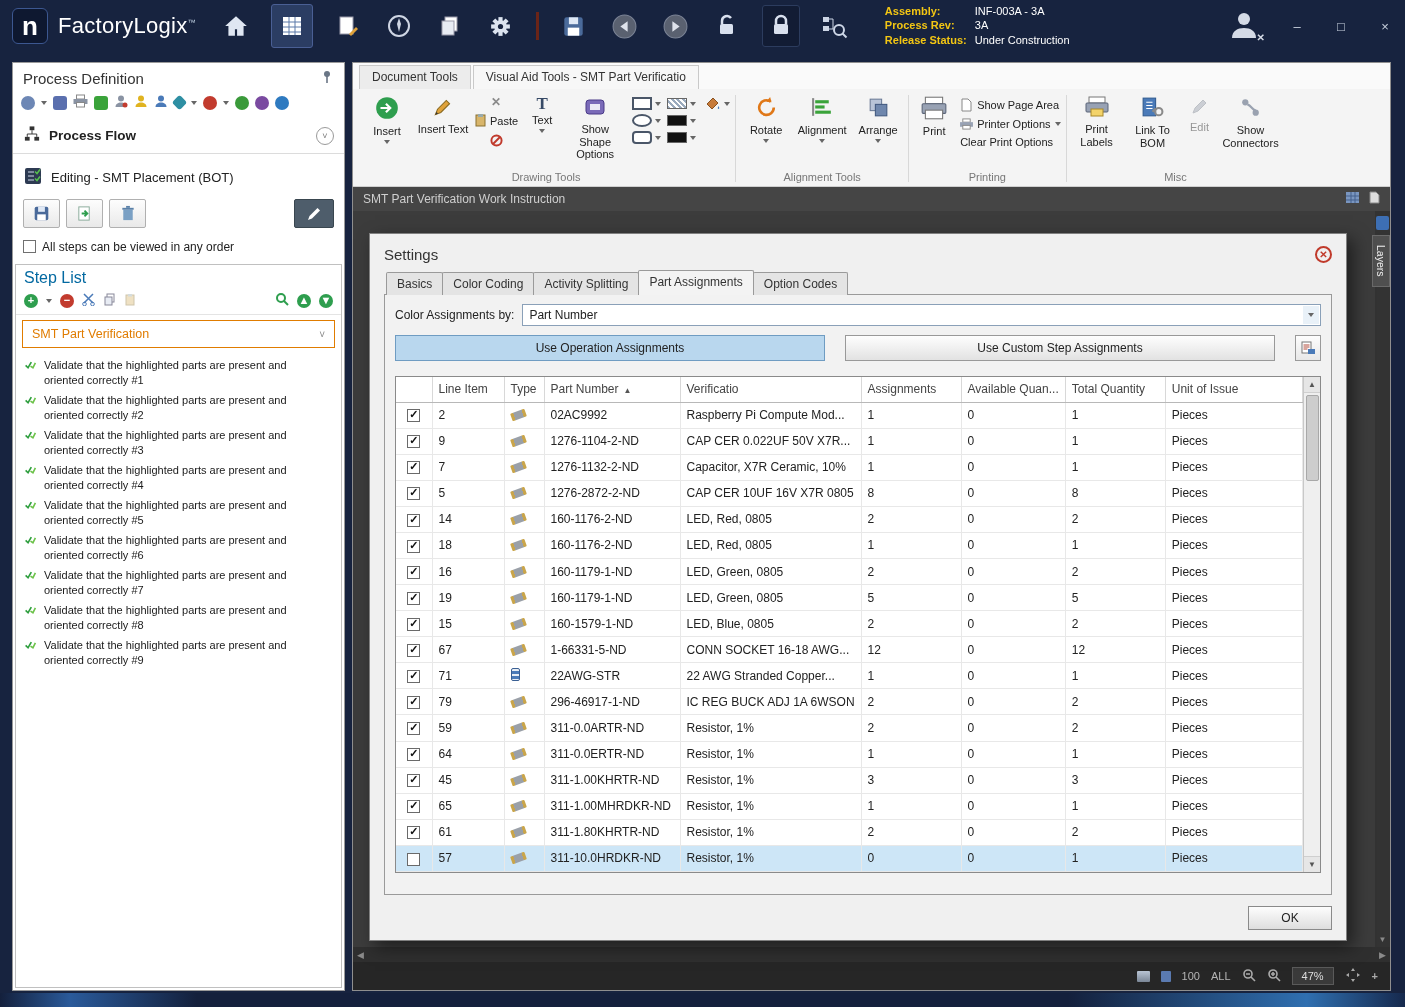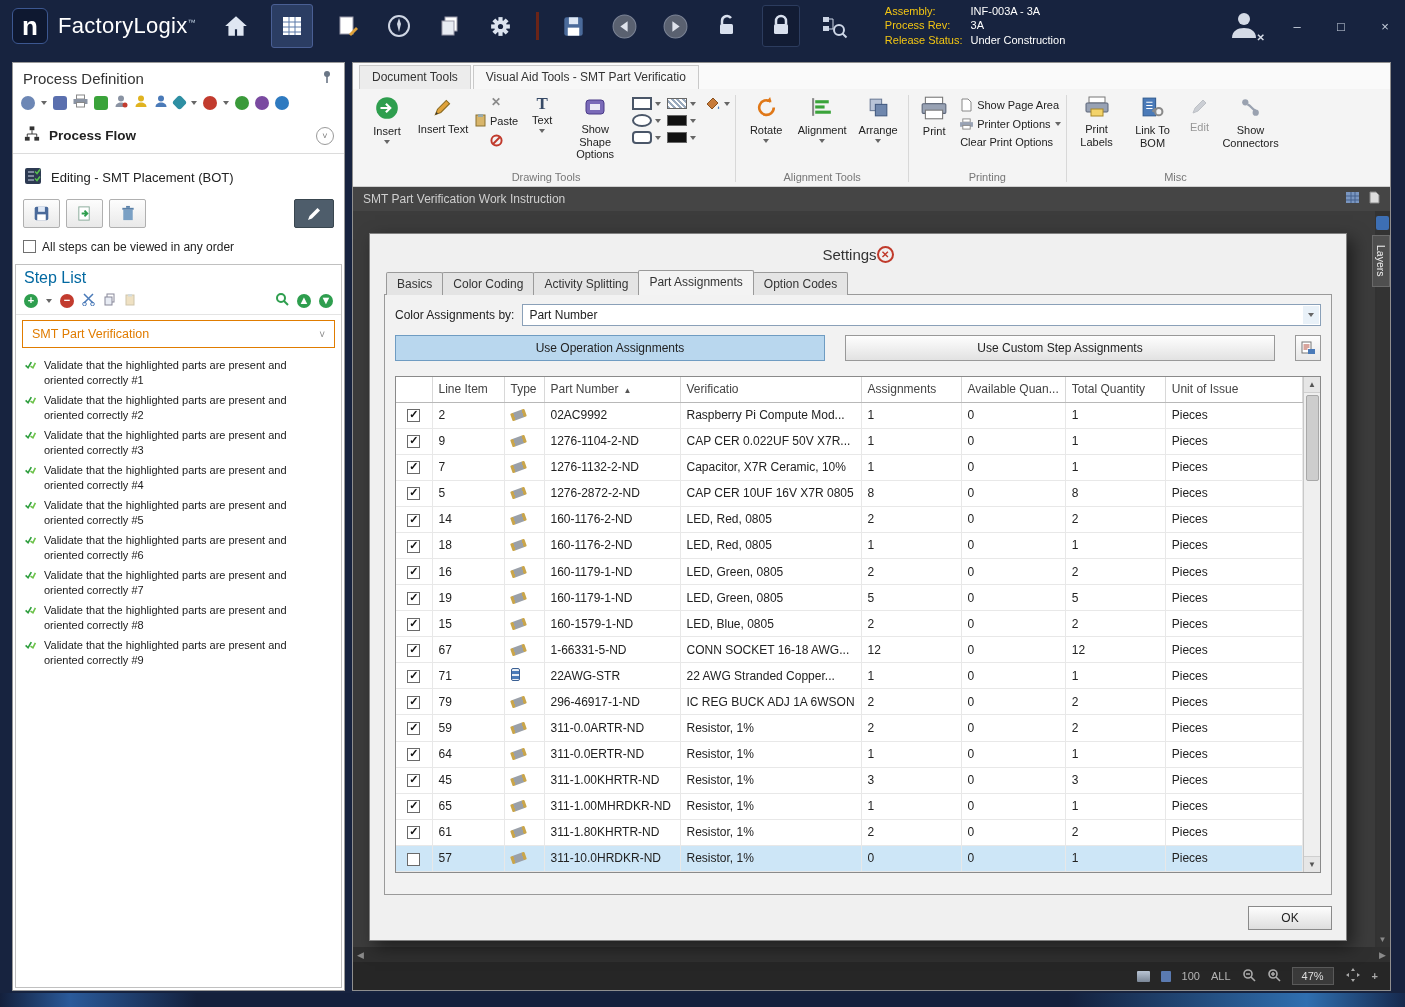--- a/index.html
+++ b/index.html
@@ -9,21 +9,21 @@
 .titlebar{position:absolute;top:0;left:0;right:0;height:52px;display:flex;align-items:center;padding:0 12px}
 .logo{width:36px;height:36px;background:#0e1830;border:1px solid #3c5790;border-radius:6px;color:#fff;font-size:26px;font-weight:bold;display:flex;align-items:center;justify-content:center;line-height:1}
 .brand{color:#fff;font-size:22px;margin-left:10px;letter-spacing:.3px;white-space:nowrap}
 .brand sup{font-size:8px;color:#bcd}
 .tb-icons{display:flex;align-items:center;gap:19px;margin-left:24px}
 .tbi{width:32px;height:32px;display:flex;align-items:center;justify-content:center}
 .tbi.active{background:#2b3d63;border:1px solid #4a5f94;border-radius:3px;width:42px;height:44px}
 .tbi.pressed{background:#121c34;border:1px solid #2c3c5e;border-radius:3px;width:38px;height:42px}
 .tb-sep{width:3px;height:28px;background:#6b2417}
 .tb-info{margin-left:34px;display:grid;grid-template-columns:auto auto;column-gap:8px;row-gap:1px;font-size:11px;line-height:13.5px;white-space:nowrap}
-.tb-info .lab{color:#f3c613;font-weight:normal}
+.tb-info .lab{color:#f3c613;font-weight:bold}
 .tb-info .val{color:#fff}
 .tb-right{margin-left:auto;display:flex;align-items:center;gap:28px}
 .winbtn{color:#c9d1de;font-size:13px;width:16px;text-align:center}
 .person{position:relative;width:32px;height:30px}
 .person .x{position:absolute;right:-4px;bottom:-2px;color:#d8dde8;font-size:10px;font-weight:bold}
 
 
 .left-panel{position:absolute;left:12px;top:62px;width:333px;bottom:16px;background:#fff;border:1px solid #9a9a9a;display:flex;flex-direction:column}
 .lp-header{display:flex;align-items:center;justify-content:space-between;padding:7px 10px 4px;font-size:15px;color:#333}
 .lp-toolbar{display:flex;align-items:center;gap:6px;padding:3px 8px 7px}
@@ -86,21 +86,21 @@
 .hscroll{height:15px;background:#2f2f2f;display:flex;align-items:center;justify-content:space-between;color:#8a8a8a;font-size:9px;padding:0 4px;flex:none}
 .statusbar{height:28px;background:#262626;display:flex;align-items:center;justify-content:flex-end;gap:11px;padding:0 12px;color:#b5b5b5;font-size:11px;flex:none}
 .zoombox{background:#3a3a3a;border:1px solid #5a5a5a;padding:2px 9px;color:#ddd}
 .sbic{width:13px;height:11px;background:#8a8a8a;display:inline-block;border-radius:1px}
 .vstrip{position:absolute;right:0;top:0;bottom:0;width:15px;background:#333;display:flex;flex-direction:column;align-items:center;justify-content:space-between;color:#8a8a8a;font-size:8px;padding:3px 0;z-index:1}
 .blue-chip{position:absolute;right:1px;top:5px;width:13px;height:14px;background:#3d6fb4;border-radius:2px;z-index:6}
 .layers-tab{position:absolute;right:0;top:24px;width:18px;height:52px;background:#4f4f4f;border:1px solid #6a6a6a;color:#eee;font-size:10.5px;writing-mode:vertical-rl;display:flex;align-items:center;justify-content:center;z-index:6}
 
 
 .dialog{position:absolute;left:16px;top:22px;width:978px;height:708px;background:#f0f0f0;border:1px solid #808080;box-shadow:6px 6px 16px rgba(0,0,0,.5);display:flex;flex-direction:column;padding:8px 14px 10px;z-index:10}
-.dlg-title{display:flex;align-items:center;justify-content:center;padding:4px 0 9px;font-size:15px;color:#333}
+.dlg-title{display:flex;align-items:center;justify-content:space-between;padding:4px 0 9px;font-size:15px;color:#333}
 .dlg-close{width:17px;height:17px;border:2px solid #c03a2b;border-radius:50%;color:#c03a2b;font-size:10px;font-weight:bold;display:flex;align-items:center;justify-content:center}
 .stabs{display:flex;align-items:flex-end;padding-left:2px;position:relative;z-index:2}
 .stab{padding:4px 10px;font-size:12px;border:1px solid #9a9a9a;border-bottom:none;background:#e4e4e4;margin-right:-1px;border-radius:2px 2px 0 0;color:#333}
 .stab.active{background:#f3f3f3;padding-bottom:6px;margin-top:-2px;position:relative;z-index:3}
 .tabpage{flex:1;border:1px solid #9a9a9a;background:#f2f2f2;margin-top:-1px;padding:9px 10px;display:flex;flex-direction:column;min-height:0}
 .combo-row{display:flex;align-items:center;gap:8px;margin-bottom:9px}
 .combo{flex:1;height:22px;background:#fff;border:1px solid #8aa0b8;display:flex;align-items:center;padding:0 6px;font-size:12px;position:relative}
 .combo .dd{position:absolute;right:1px;top:1px;bottom:1px;width:16px;background:#e9f1f8;display:flex;align-items:center;justify-content:center}
 .assign-btns{display:flex;align-items:center;gap:20px;margin-bottom:15px}
 .bigbtn{flex:1;height:26px;display:flex;align-items:center;justify-content:center;font-size:12px;border:1px solid #999;background:linear-gradient(#fefefe,#e2e2e2);color:#222}

